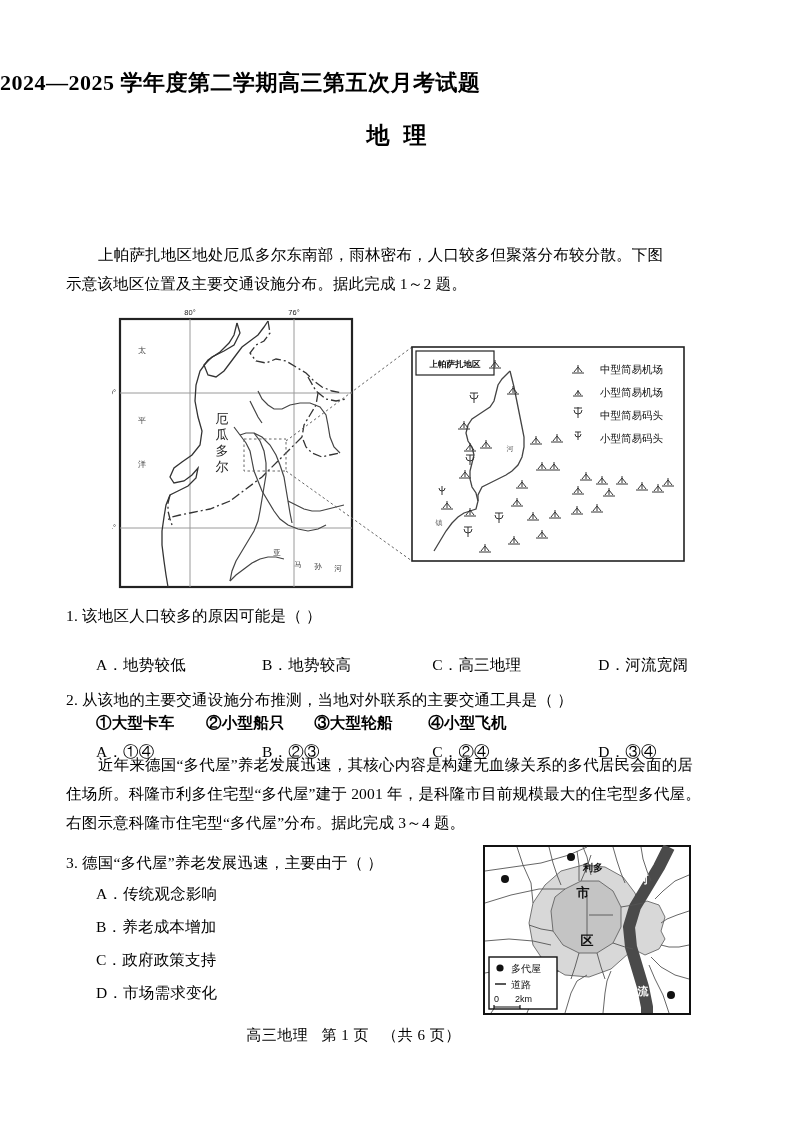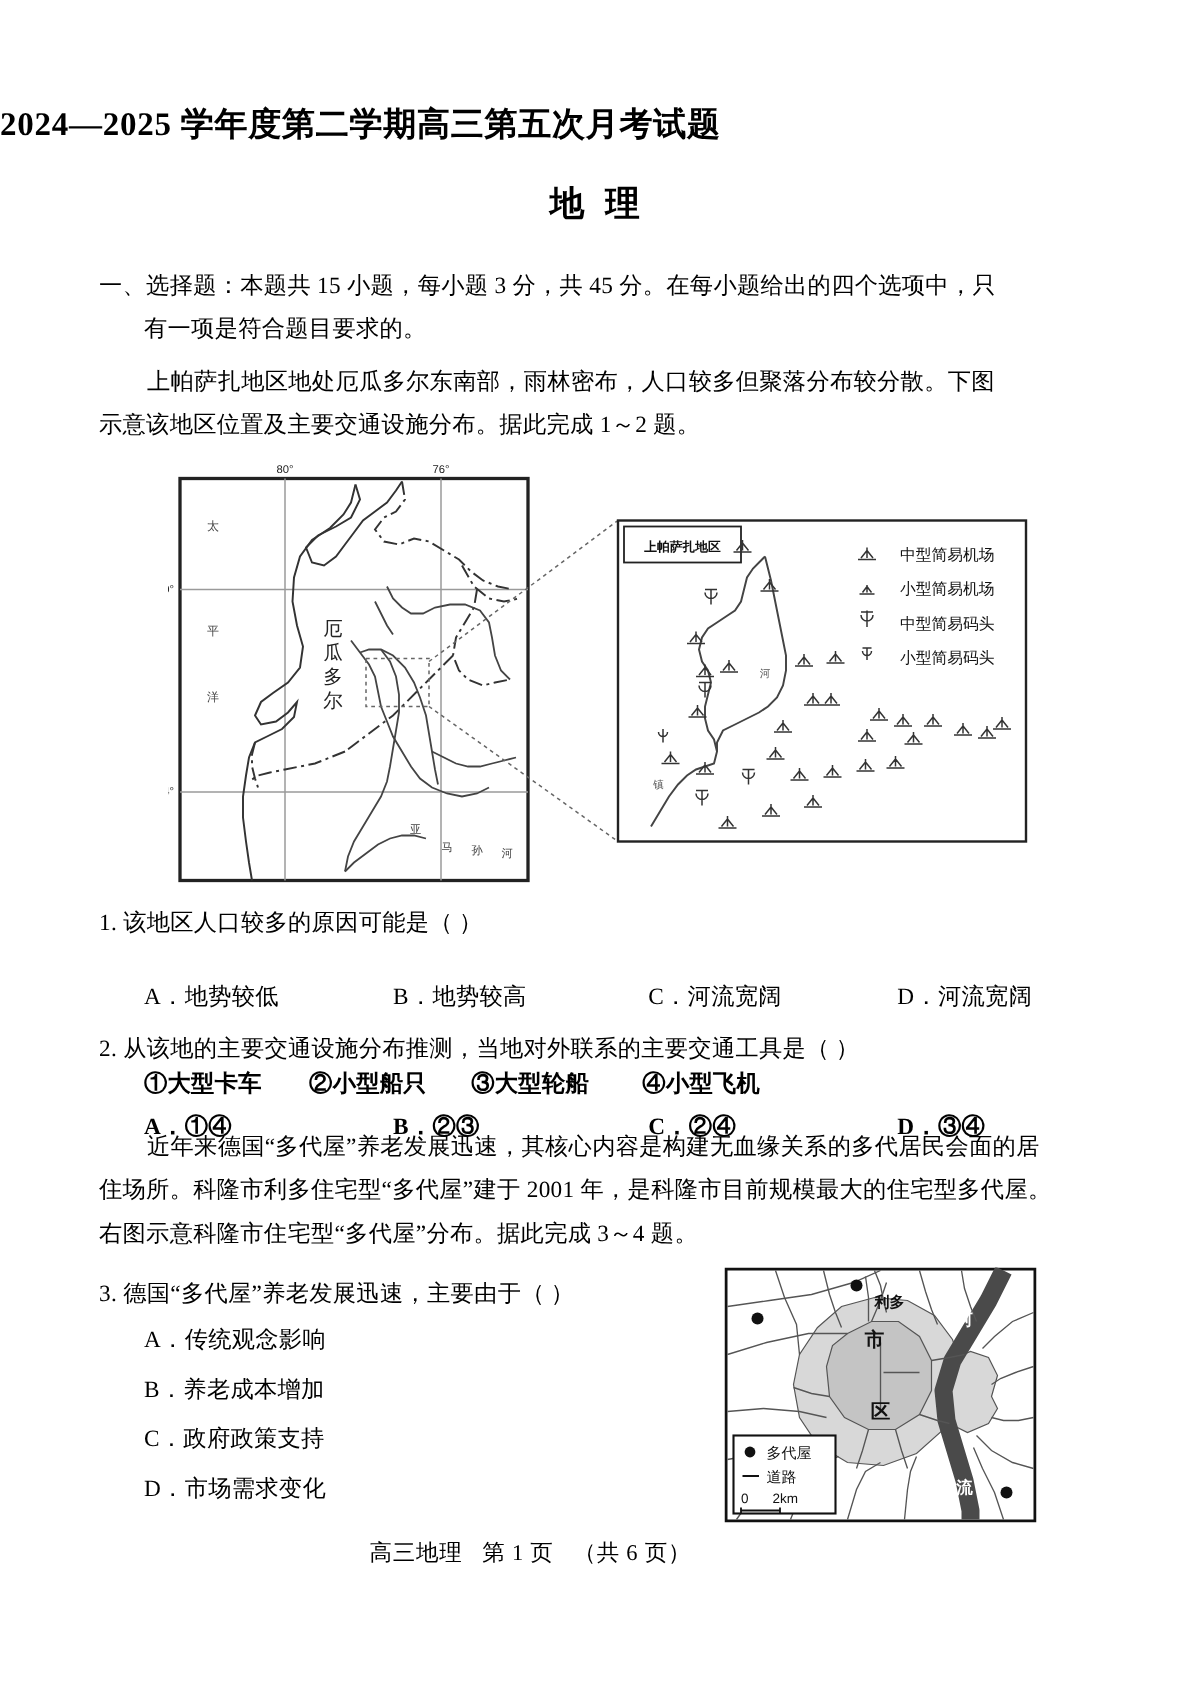--- a/index.html
+++ b/index.html
@@ -57,21 +57,21 @@
   .section-head .cont { display:block; padding-left: 30px; }
 
   .passage1 { left: 66px; top: 240px; width: 664px; }
   .passage1 .l1 { display:block; text-indent: 32px; }
   .passage1 .l2 { display:block; }
 
   .q1-stem  { left: 66px; top: 601px; width: 664px; }
   .q1-opts  { left: 66px; top: 630px; width: 664px; }
   .q2-stem  { left: 66px; top: 685px; width: 664px; }
   .q2-items { left: 66px; top: 708px; width: 664px; font-weight: bold; }
-  .q2-opts  { left: 66px; top: 717px; width: 664px; font-weight: bold; }
+  .q2-opts  { left: 66px; top: 717px; width: 664px; }
 
   .passage2 { left: 66px; top: 750px; width: 664px; }
   .passage2 .l1 { display:block; text-indent: 32px; }
   .passage2 .l2, .passage2 .l3 { display:block; }
 
   .q3-stem { left: 66px; top: 848px; width: 420px; }
   .q3-opts { left: 66px; top: 877px; width: 420px; }
   .q3-opts .opt { display:block; padding-left: 30px; line-height: 33px; }
 
   .idt { padding-left: 30px; }
@@ -114,24 +114,20 @@
   .mlabel { font-family: "Liberation Sans", sans-serif; }
 </style>
 </head>
 <body>
 
 <div class="page">
 
   <div class="doc-title">2024—2025 学年度第二学期高三第五次月考试题</div>
   <div class="doc-subject">地理</div>
 
-  <div class="txt section-head">
-    <span>一、选择题：本题共 15 小题，每小题 3 分，共 45 分。在每小题给出的四个选项中，只</span>
-    <span class="cont">有一项是符合题目要求的。</span>
-  </div>
 
   <div class="txt passage1">
     <span class="l1">上帕萨扎地区地处厄瓜多尔东南部，雨林密布，人口较多但聚落分布较分散。下图</span>
     <span class="l2">示意该地区位置及主要交通设施分布。据此完成 1～2 题。</span>
   </div>
 
   <div class="fig1">
     <svg width="578" height="285" viewBox="0 0 578 285" xmlns="http://www.w3.org/2000/svg">
 
       <rect x="8" y="14" width="232" height="268" fill="#ffffff" stroke="#222" stroke-width="2.2"></rect>
@@ -342,21 +338,21 @@
     </svg>
   </div>
 
   <div class="txt q1-stem">
     <span>1.</span>
     <span>该地区人口较多的原因可能是（    ）</span>
   </div>
   <div class="txt q1-opts idt">
     <span class="op-a">A．地势较低</span>
     <span class="op-b">B．地势较高</span>
-    <span class="op-c">C．河流宽阔</span>
+    <span class="op-c">C．高三地理</span>
     <span class="op-d">D．河流宽阔</span>
   </div>
 
   <div class="txt q2-stem">
     <span>2.</span>
     <span>从该地的主要交通设施分布推测，当地对外联系的主要交通工具是（    ）</span>
   </div>
   <div class="txt q2-items idt">
     <span class="it-1">①大型卡车</span>
     <span class="it-2">②小型船只</span>

